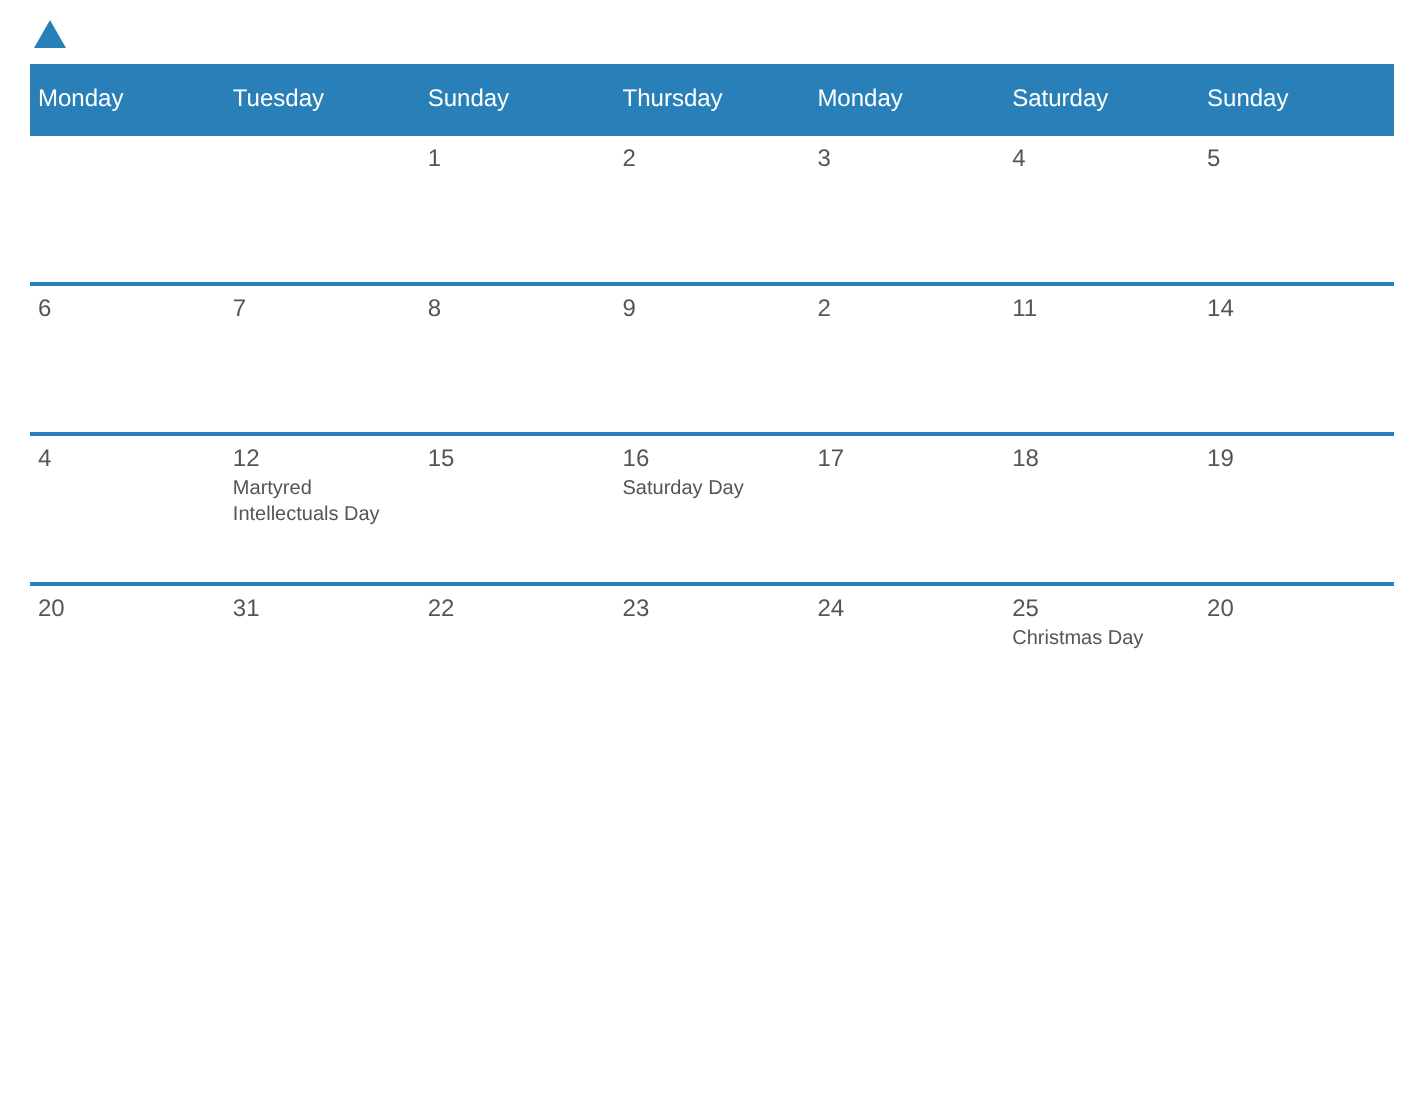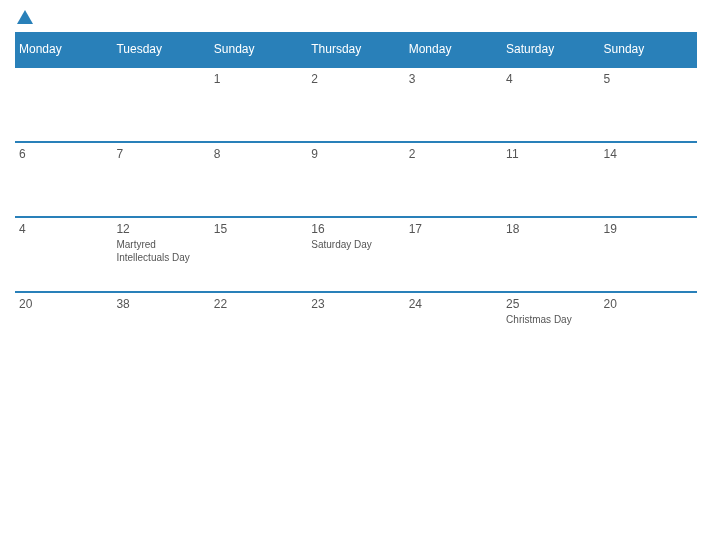--- a/index.html
+++ b/index.html
@@ -186,21 +186,21 @@
           </td>
           <td>
             <span class="day-number">19</span>
           </td>
         </tr>
         <tr>
           <td>
             <span class="day-number">20</span>
           </td>
           <td>
-            <span class="day-number">38</span>
+            <span class="day-number">31</span>
           </td>
           <td>
             <span class="day-number">22</span>
           </td>
           <td>
             <span class="day-number">23</span>
           </td>
           <td>
             <span class="day-number">24</span>
           </td>

